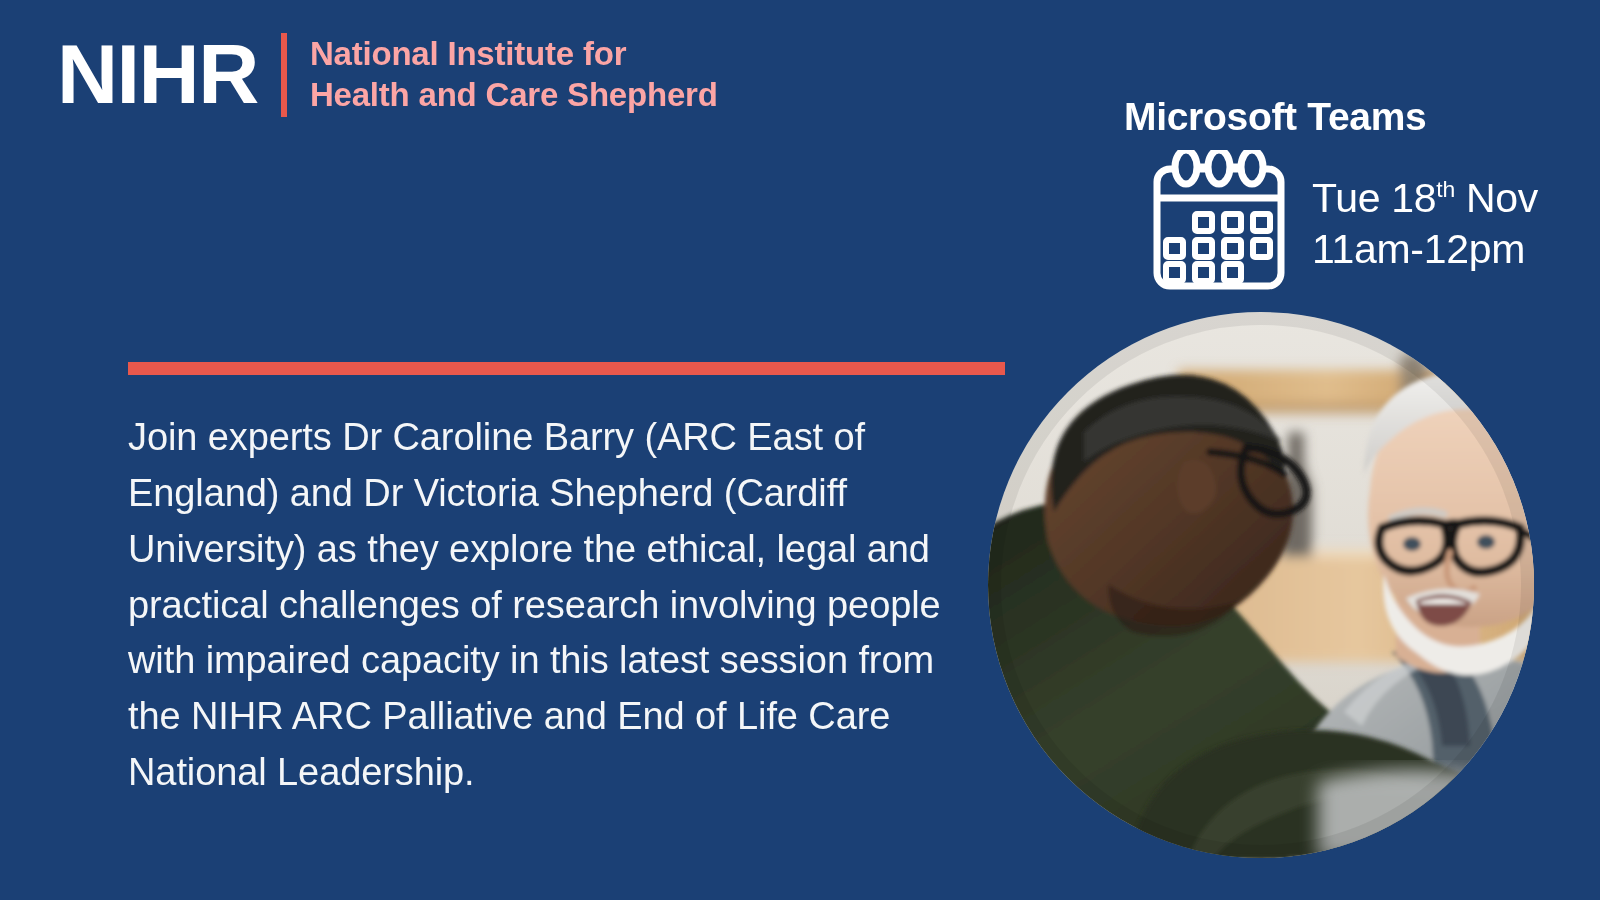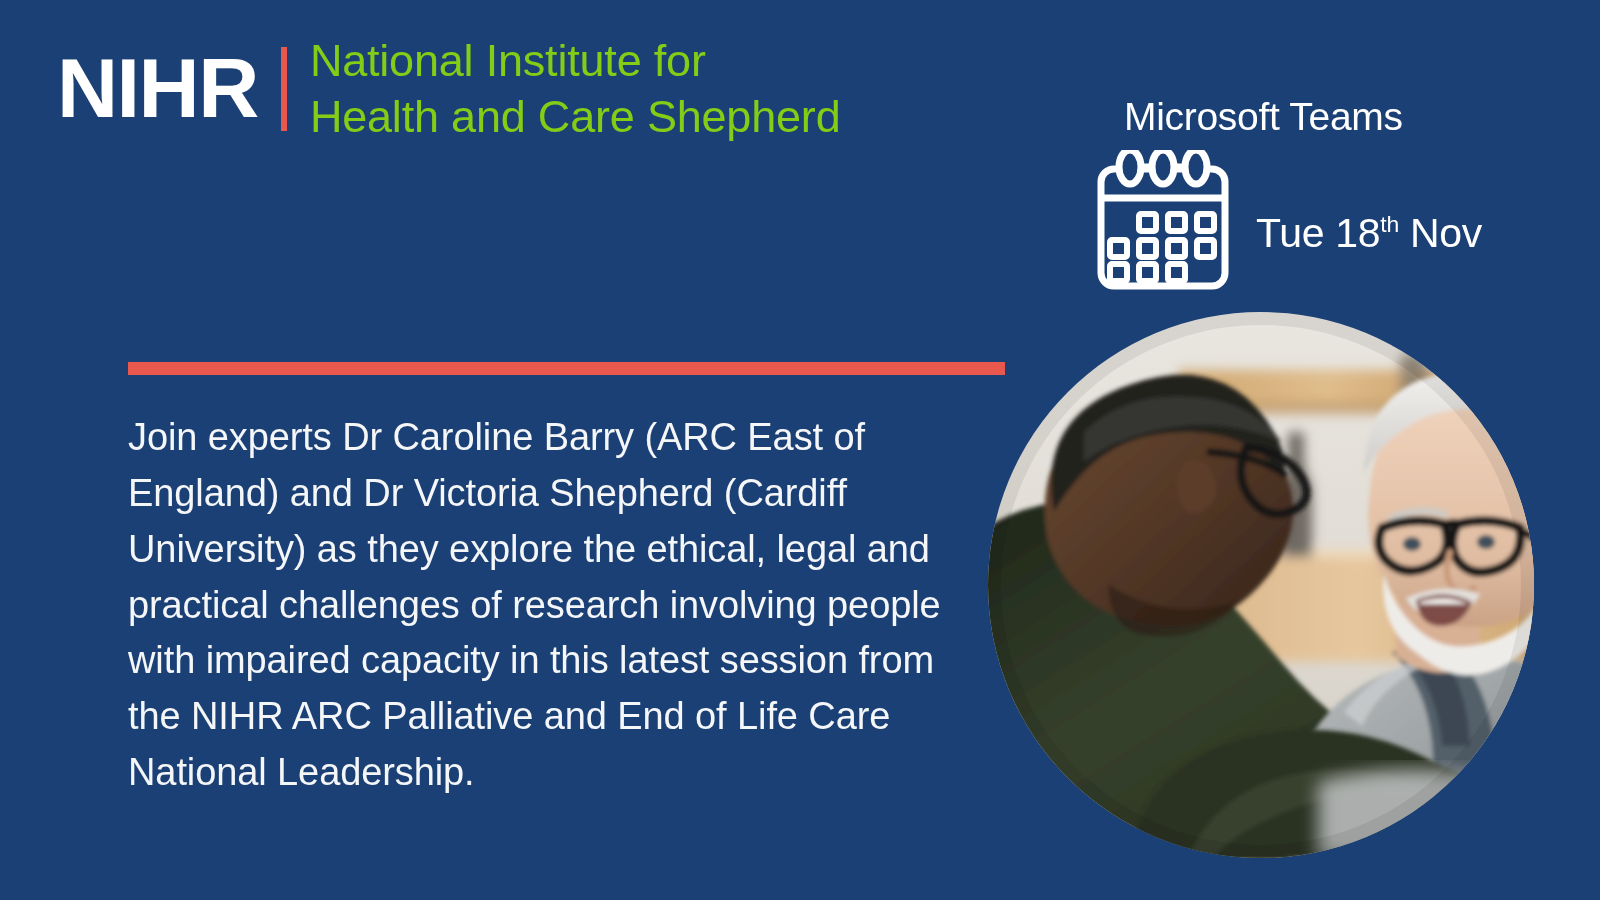--- a/index.html
+++ b/index.html
@@ -32,23 +32,23 @@
     transform:scaleX(1.02);
     transform-origin:left center;
   }
   #logo-rule {
     width:6px; height:84px;
     background:#e8584c;
     margin-left:27px; margin-right:23px;
     flex:none;
   }
   #logo-words {
-    color:#84cc16;
-    font-weight:normal;
-    font-size:45px;
+    color:#fca5a5;
+    font-weight:bold;
+    font-size:33px;
     line-height:1.24;
     letter-spacing:-0.2px;
     white-space:nowrap;
   }
 
   
   #headline {
     position:absolute; left:128px; top:178px; width:880px;
     color:#ffffff;
     font-weight:bold;
@@ -68,29 +68,29 @@
     line-height:1.47;
     font-weight:normal;
     letter-spacing:-0.1px;
     margin-top:24px;
   }
 
   
   #platform-title {
     position:absolute; left:1124px; top:96px;
     color:#ffffff;
-    font-weight:normal;
+    font-weight:bold;
     font-size:39px;
     line-height:1.1;
     letter-spacing:-0.3px;
     white-space:nowrap;
   }
   #when-block {
-    position:absolute; left:1092px; top:150px;
-    display:flex; align-items:center;
+    position:absolute; left:1148px; top:150px;
+    display:flex; align-items:flex-start;
   }
   #calendar-icon { flex:none; width:142px; height:145px; display:block; }
   #when-text {
     margin-left:22px;
     margin-top:23px;
     color:#ffffff;
     font-size:41px;
     line-height:1.25;
     white-space:nowrap;
     letter-spacing:-0.3px;
@@ -150,20 +150,21 @@
       <rect x="47" y="90" width="17" height="17" rx="2" stroke="#ffffff" stroke-width="6" fill="none"></rect>
       <rect x="76" y="90" width="17" height="17" rx="2" stroke="#ffffff" stroke-width="6" fill="none"></rect>
       <rect x="105" y="90" width="17" height="17" rx="2" stroke="#ffffff" stroke-width="6" fill="none"></rect>
 
       <rect x="18" y="114" width="17" height="17" rx="2" stroke="#ffffff" stroke-width="6" fill="none"></rect>
       <rect x="47" y="114" width="17" height="17" rx="2" stroke="#ffffff" stroke-width="6" fill="none"></rect>
       <rect x="76" y="114" width="17" height="17" rx="2" stroke="#ffffff" stroke-width="6" fill="none"></rect>
     </svg>
     <div id="when-text">
       <div><span>Tue 18</span><sup>th</sup><span> Nov</span></div>
+      <div>11am-12pm</div>
     </div>
   </div>
 
   <div id="photo-circle">
     <svg viewBox="0 0 546 546" preserveAspectRatio="xMidYMid slice">
       <defs>
         <linearGradient id="wallG" x1="0" y1="0" x2="0" y2="1">
           <stop offset="0%" stop-color="#e9e6e0"></stop>
           <stop offset="60%" stop-color="#dedad2"></stop>
           <stop offset="100%" stop-color="#cfc8bc"></stop>

